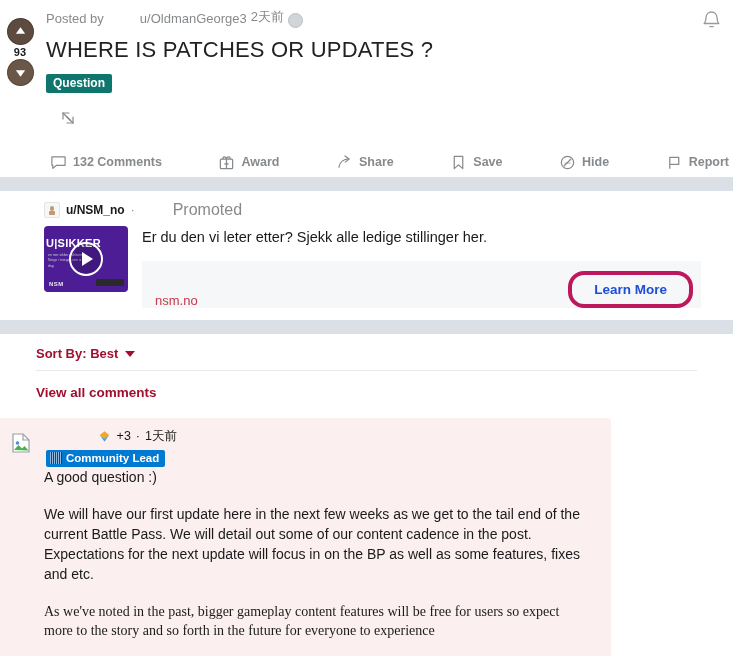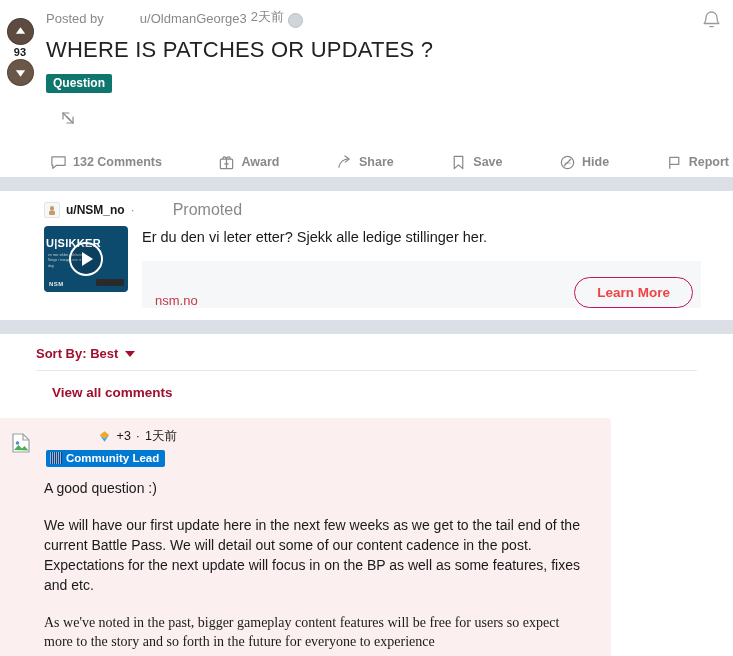--- a/index.html
+++ b/index.html
@@ -86,21 +86,21 @@
     background: #f6f7f8; border: 1px solid #e2e4e6;
     display: flex; align-items: center; justify-content: center;
   }
   .ad-user { color: #1a1a1b; font-weight: 700; font-size: 12px; }
   .dot-sep { color: #878a8c; }
   .promoted { color: #878a8c; font-size: 16px; padding-left: 32px; }
 
   .ad-main { margin-left: 44px; margin-top: 7px; display: flex; gap: 14px; }
   .thumb {
     position: relative; width: 84px; height: 66px; border-radius: 4px;
-    background: #0c4a6e; overflow: hidden; flex: 0 0 auto; cursor: pointer;
+    background: #4c1d95; overflow: hidden; flex: 0 0 auto; cursor: pointer;
   }
   .thumb .tline1 {
     position: absolute; left: 2px; top: 11px;
     font-size: 11px; font-weight: 700; color: #ffffff; letter-spacing: .3px;
     font-family: "Liberation Sans", sans-serif;
   }
   .thumb .tsmall {
     position: absolute; left: 4px; top: 27px; width: 42px;
     font-size: 3.4px; color: #c9c9c9; line-height: 1.5;
   }
@@ -126,42 +126,42 @@
   }
   .ad-right { flex: 1; padding-right: 32px; }
   .ad-title { font-size: 14.5px; color: #1a1a1b; line-height: 1.3; margin-top: 2px; }
   .ad-cta {
     margin-top: 14px; background: #f6f7f8;
     height: 47px; display: flex; align-items: flex-end;
     justify-content: space-between; padding: 0 8px 0 13px;
   }
   .ad-url { font-size: 13px; color: #c23a4b; }
   .learn-more {
-    border: 1px solid #be185d; color: #ef4444; background: transparent;
+    border: 4px solid #be185d; color: #1d4ed8; background: transparent;
     border-radius: 16px; padding: 7px 22px;
     font-size: 13.5px; font-weight: 700; cursor: pointer;
     font-family: "Liberation Sans", sans-serif;
   }
 
   
   .sort-wrap { background: #ffffff; padding-top: 12px; }
   .sort-row {
     margin-left: 36px; margin-right: 36px;
     display: flex; align-items: center; gap: 7px;
     font-size: 13px; font-weight: 700; color: #a0102e;
     padding-bottom: 9px; cursor: pointer; width: fit-content;
   }
   .caret {
     width: 0; height: 0;
     border-left: 5px solid transparent; border-right: 5px solid transparent;
     border-top: 6px solid #a0102e;
   }
   .hr { margin-left: 36px; margin-right: 36px; height: 1px; background: #e8e8ea; }
   .view-all {
-    margin-left: 52px; margin-top: 14px;
+    margin-left: 36px; margin-top: 14px;
     font-size: 13.5px; font-weight: 700; color: #a0102e; cursor: pointer;
     width: fit-content;
   }
 
   
   .comment {
     position: relative; margin-top: 18px; margin-right: 122px;
     background: #fbeff0; border-top-right-radius: 4px;
     padding: 9px 0 8px 0; min-height: 248px;
   }
@@ -178,21 +178,21 @@
     display: inline-flex; align-items: flex-start; gap: 4px;
     background: #0079d3; color: #ffffff;
     font-size: 11.5px; font-weight: 700;
     padding: 2px 6px 3px 4px; border-radius: 2px; width: fit-content;
   }
   .lead-badge .bicon {
     width: 12px; height: 12px; background: #1a3a6b; border-radius: 1px;
     display: block;
     background-image: repeating-linear-gradient(90deg,#8fb7e0 0 1px,#1c3f72 1px 2px);
   }
-  .c-body { margin-left: 44px; margin-right: 22px; margin-top: 11px; }
+  .c-body { margin-left: 44px; margin-right: 22px; }
   .c-body p {
     margin: 0 0 17px 0; font-size: 14px; color: #1a1a1b; line-height: 1.42;
   }
   .c-body p:last-child { margin-bottom: 0; font-family: Liberation Serif, serif; }
 </style>
 </head>
 <body>
 
 <div class="page">
 

